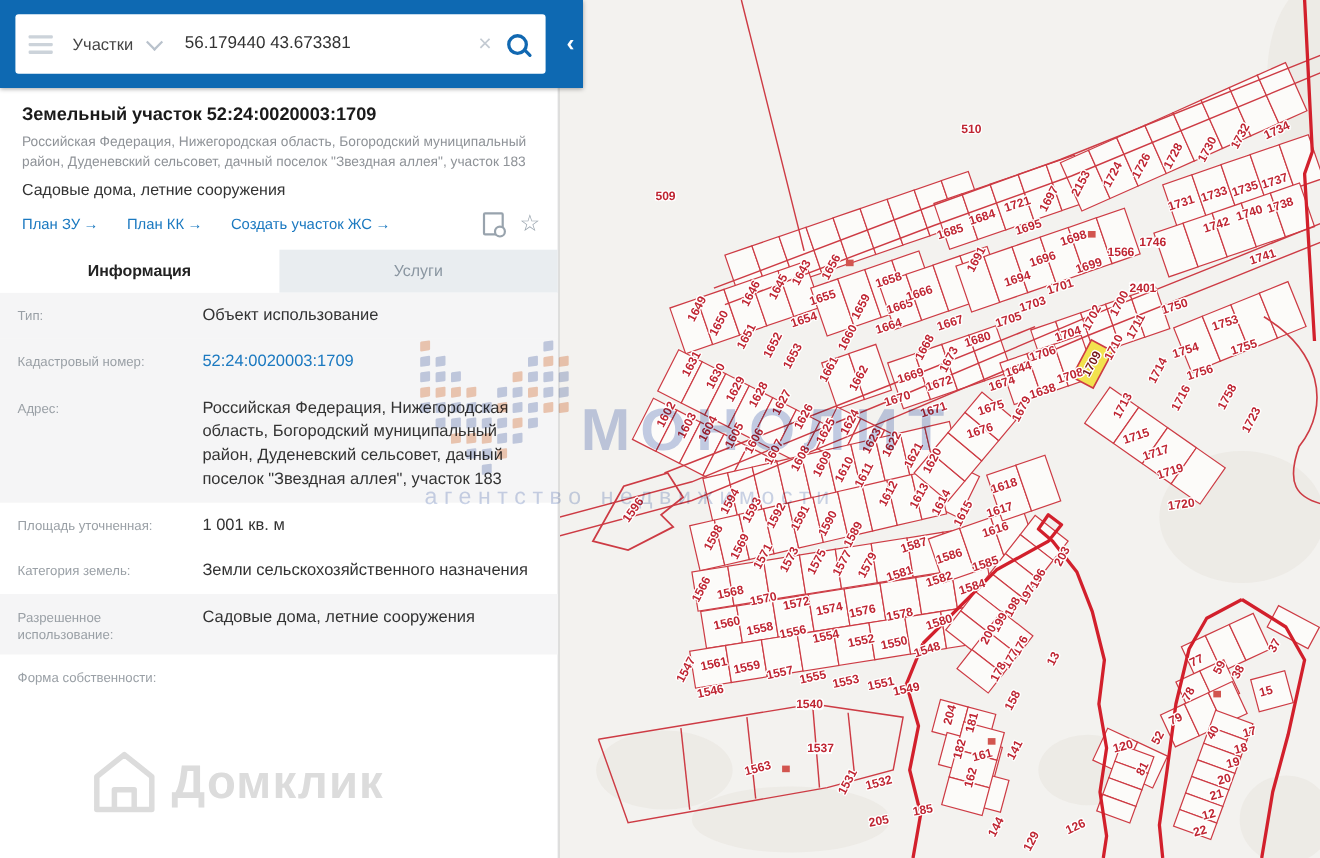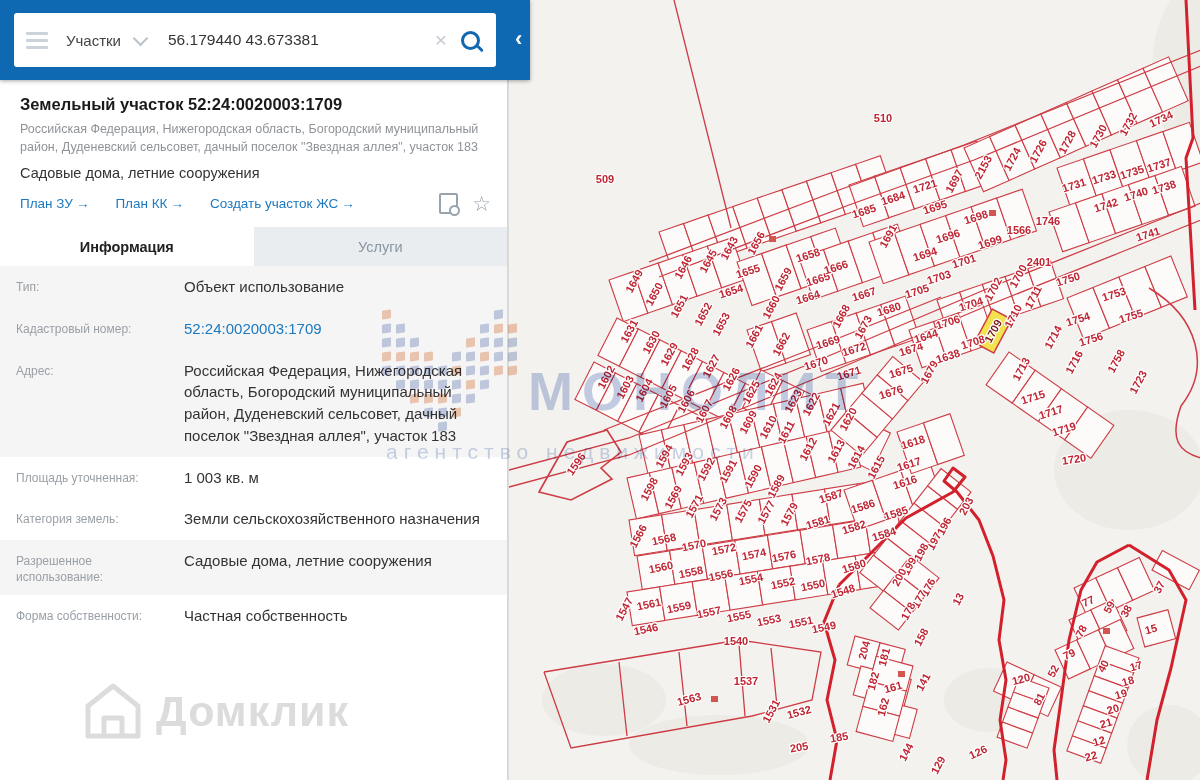--- a/index.html
+++ b/index.html
@@ -620,33 +620,32 @@
         <div class="row odd">
           <div class="rlabel">Кадастровый номер:</div>
           <div class="rvalue link">52:24:0020003:1709</div>
         </div>
         <div class="row odd">
           <div class="rlabel">Адрес:</div>
           <div class="rvalue">Российская Федерация, Нижегородская область, Богородский муниципальный район, Дуденевский сельсовет, дачный поселок "Звездная аллея", участок 183</div>
         </div>
         <div class="row">
           <div class="rlabel">Площадь уточненная:</div>
-          <div class="rvalue">1 003 кв. м</div>
+          <div class="rvalue">1 001 кв. м</div>
         </div>
         <div class="row">
           <div class="rlabel">Категория земель:</div>
           <div class="rvalue">Земли сельскохозяйственного назначения</div>
         </div>
         <div class="row odd">
           <div class="rlabel">Разрешенное использование:</div>
           <div class="rvalue">Садовые дома, летние сооружения</div>
         </div>
         <div class="row">
           <div class="rlabel">Форма собственности:</div>
-          <div class="rvalue">Частная собственность</div>
         </div>
       </div>
   </div>
 
   <div class="wm wm-squares" id="wm-squares">
       <i style="left: 382px; top: 310px; background: rgb(232, 160, 120);"></i>
       <i style="left: 382px; top: 324px; background: rgb(150, 165, 204);"></i>
       <i style="left: 382px; top: 338px; background: rgb(150, 165, 204);"></i>
       <i style="left: 382px; top: 352px; background: rgb(232, 160, 120);"></i>
       <i style="left: 382px; top: 366px; background: rgb(150, 165, 204);"></i>

